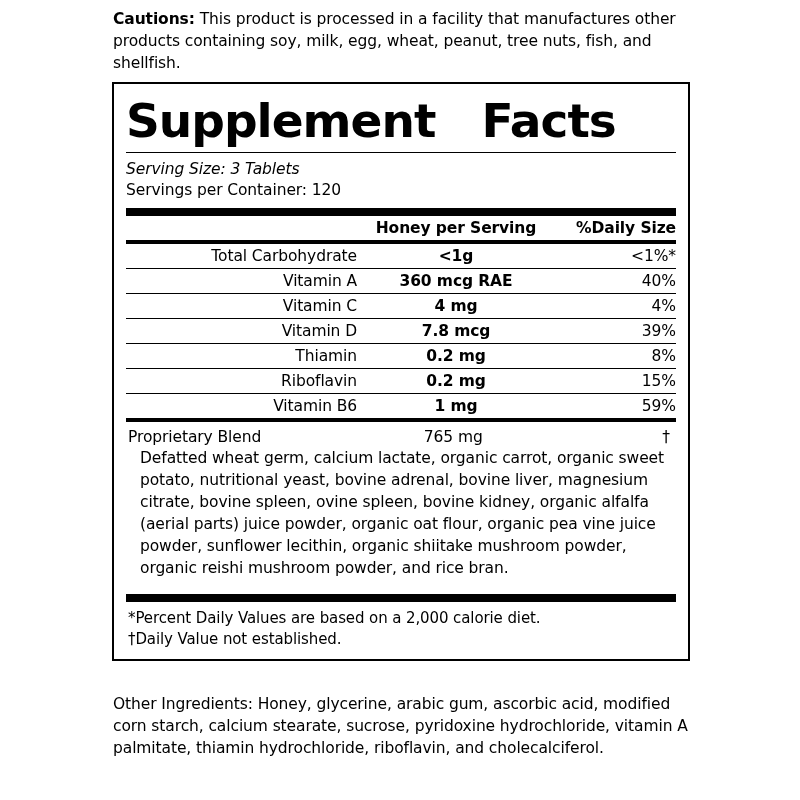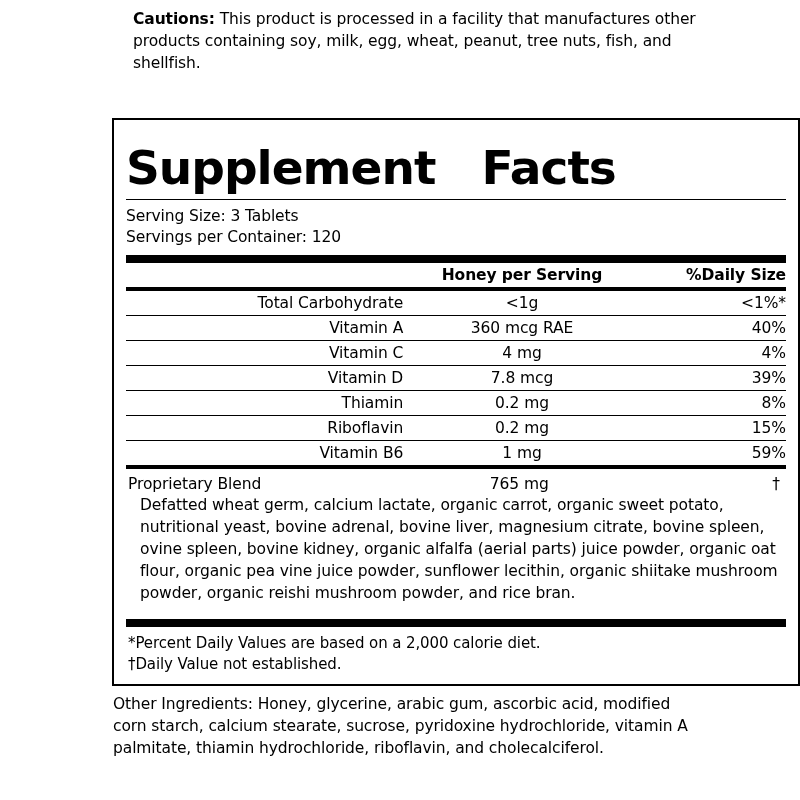--- a/index.html
+++ b/index.html
@@ -24,37 +24,35 @@
 
   
   .cautions {
     position: absolute;
     left: 113px;
     top: 8px;
     width: 575px;
     font-size: 15.5px;
     line-height: 1.42;
     letter-spacing: -0.1px;
-    margin-left: 20px;
   }
   .cautions b {
     font-weight: bold;
   }
 
   
   .panel {
     position: absolute;
     left: 112px;
     top: 82px;
-    width: 688px;
+    width: 578px;
     border: 2.5px solid #000;
     box-sizing: border-box;
-    padding: 15px 12px 0 12px;
+    padding: 4px 12px 0 12px;
     background: #fff;
-    margin-top: 36px;
   }
 
   .sf-title {
     font-size: 47px;
     font-weight: bold;
     line-height: 1.0;
     letter-spacing: -1px;
     margin: 9px 0 8px 0;
     white-space: pre;
   }
@@ -88,21 +86,21 @@
     padding: 3px 0 3px 0;
     vertical-align: baseline;
   }
   .hdr-row th {
     font-weight: bold;
     font-size: 15.5px;
     padding-top: 6px;
     padding-bottom: 7px;
   }
   .col-name { width: 42%; text-align: right; padding-left: 2px; }
-  .col-amt  { width: 36%; text-align: center; }
+  .col-amt  { width: 36%; text-align: center; font-weight: bold; }
   .col-dv   { width: 22%; text-align: right; padding-right: 2px; }
 
   .nutr-row td {
     border-top: 1.4px solid #000;
   }
   .nutr-row.first td {
     border-top: none;
   }
 
   .blend-head {
@@ -157,21 +155,21 @@
   <div class="cautions">
     <b>Cautions:</b><span> This product is processed in a facility that manufactures other products containing soy, milk, egg, wheat, peanut, tree nuts, fish, and shellfish.</span>
   </div>
 
   <div class="panel">
 
     <div class="sf-title">Supplement   Facts</div>
 
     <div class="rule-thin"></div>
 
-    <div class="serving-line" style="padding-top:6px;">Serving Size: 3 Tablets</div>
+    <div class="serving-line" style="padding-top:6px;font-style:italic;">Serving Size: 3 Tablets</div>
     <div class="serving-line">Servings per Container: 120</div>
 
     <div class="rule-thick"></div>
 
     <table class="nutr">
       <tbody>
           <tr class="hdr-row">
         <th class="col-name"></th>
         <th class="col-amt">Honey per Serving</th>
         <th class="col-dv">%Daily Size</th>

